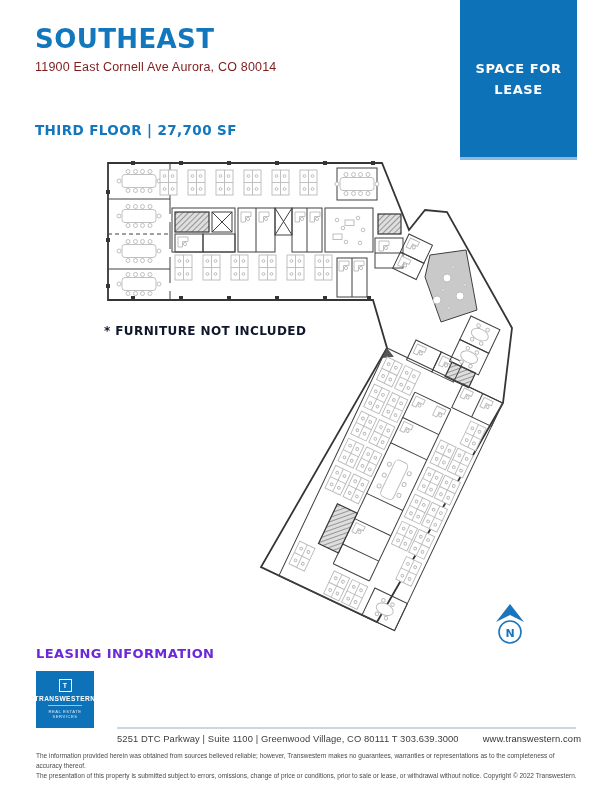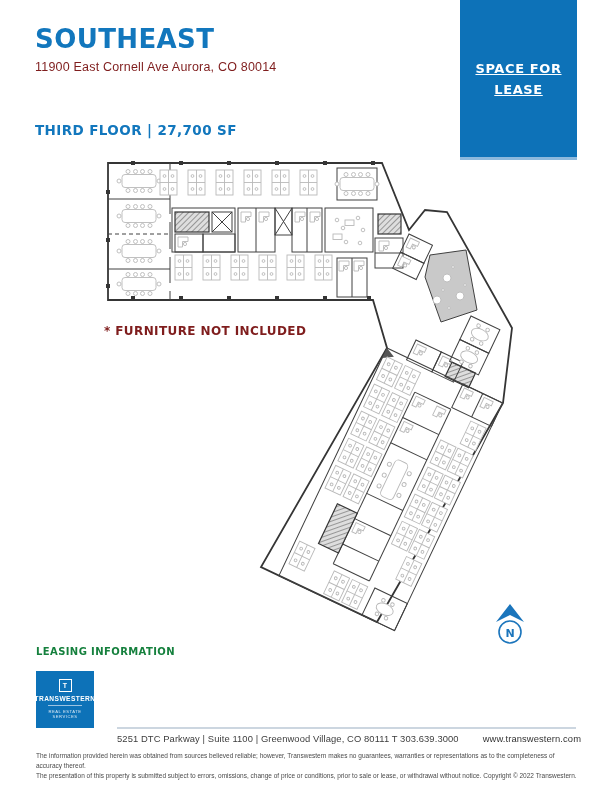--- a/index.html
+++ b/index.html
@@ -19,31 +19,31 @@
     position:absolute;left:35px;top:122px;
     font-family:"DejaVu Sans",sans-serif;font-weight:bold;
     font-size:13.5px;color:#1277bd;letter-spacing:0.4px;
   }
   .badge{
     position:absolute;left:460px;top:0;width:117px;height:160px;
     background:#0d72b8;border-bottom:3px solid #8cb9dd;
     display:flex;align-items:center;justify-content:center;text-align:center;
     font-family:"DejaVu Sans",sans-serif;font-weight:bold;color:#ffffff;
     font-size:13px;line-height:21px;letter-spacing:0.6px;
-    padding:0 14px;box-sizing:border-box;text-decoration:underline;
+    padding:0 14px;box-sizing:border-box;
   }
   .furniture-note{
     position:absolute;left:104px;top:324px;
     font-family:"DejaVu Sans",sans-serif;font-weight:bold;
-    font-size:12px;color:#7f1d1d;letter-spacing:0.4px;
+    font-size:12px;color:#0f172a;letter-spacing:0.4px;
   }
   .leasing-heading{
     position:absolute;left:36px;top:646px;
     font-family:"DejaVu Sans",sans-serif;font-weight:bold;
-    font-size:10px;color:#15803d;letter-spacing:0.4px;
+    font-size:13px;color:#6d28d9;letter-spacing:0.4px;
   }
   .logo-box{
     position:absolute;left:36px;top:671px;width:58px;height:57px;
     background:#0d72b8;color:#ffffff;text-align:center;
     display:flex;flex-direction:column;align-items:center;justify-content:center;
   }
   .logo-symbol{
     width:11px;height:11px;border:1px solid #ffffff;font-size:7px;line-height:11px;
     font-weight:bold;margin-bottom:3px;
   }

